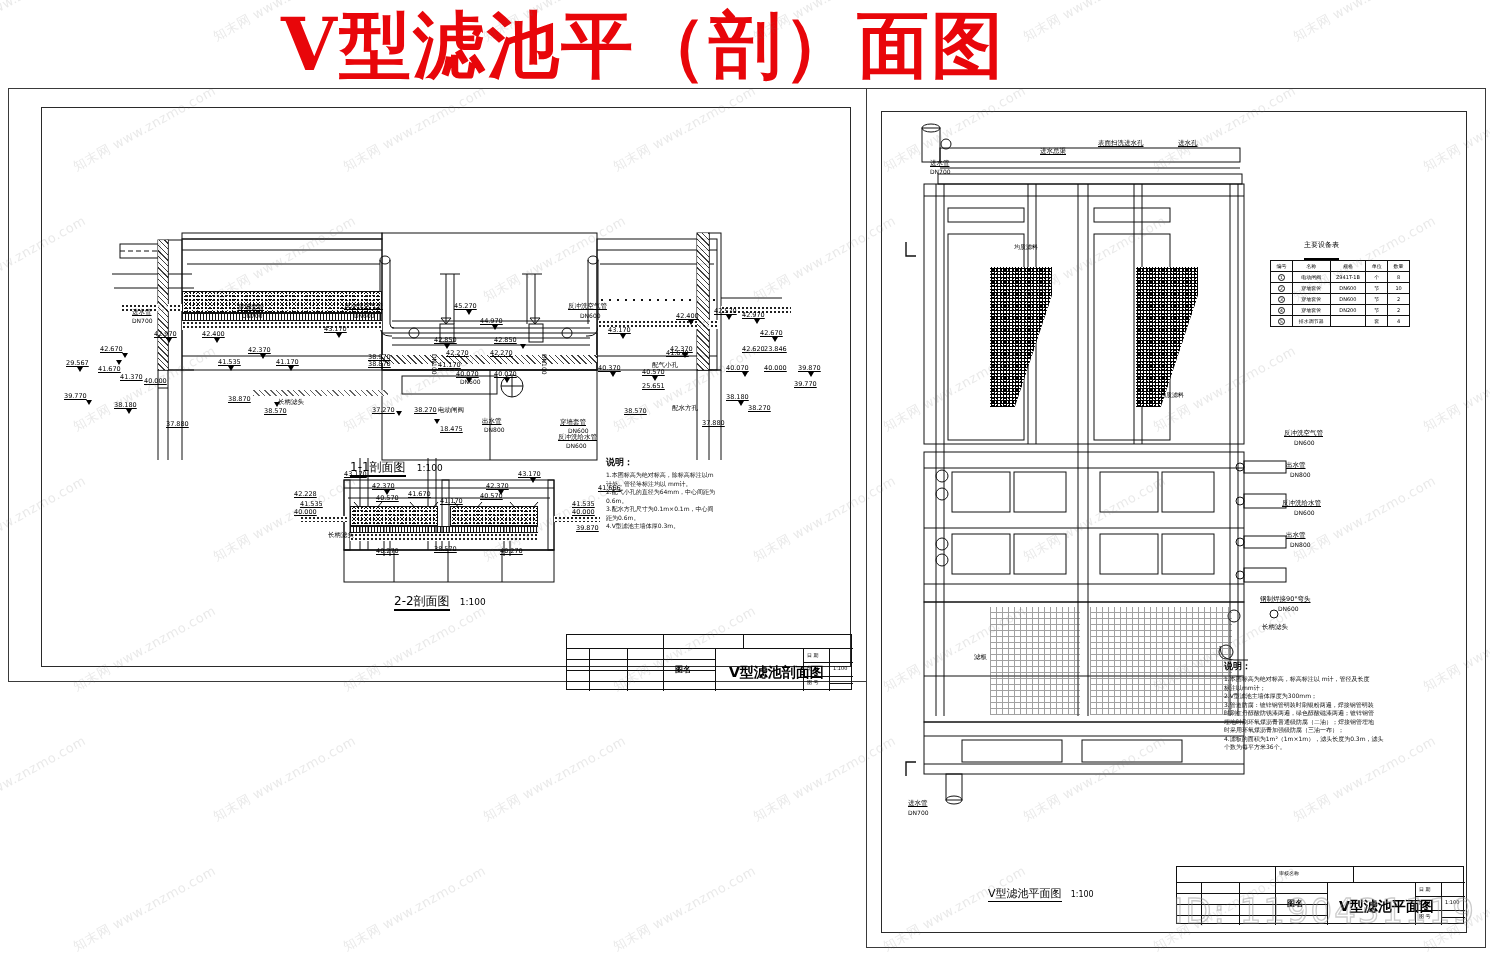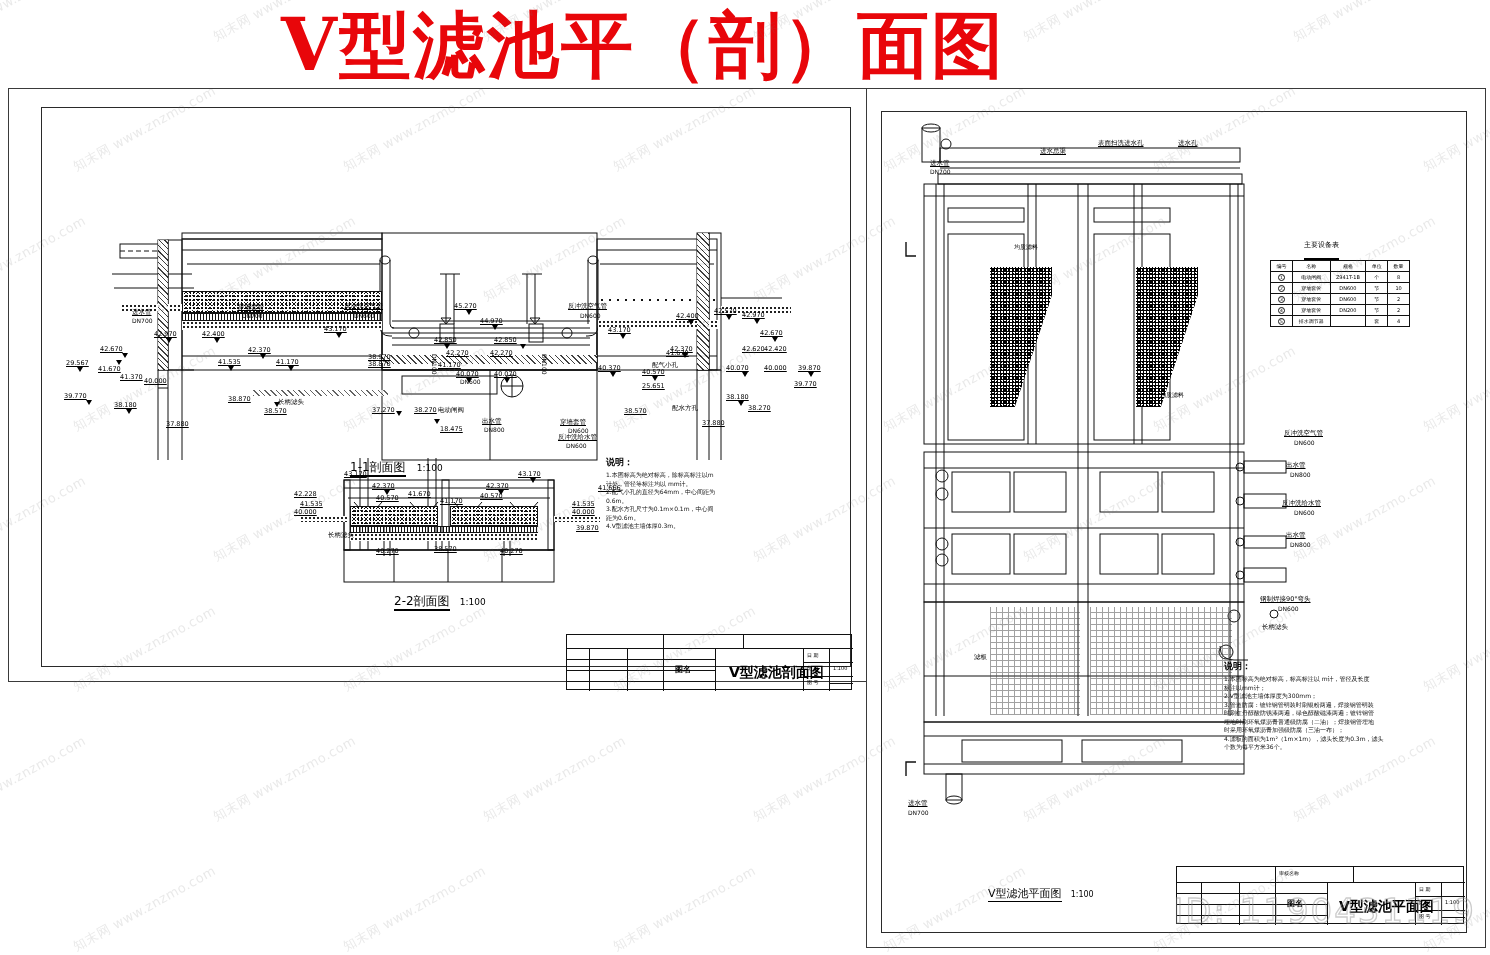--- a/index.html
+++ b/index.html
@@ -330,21 +330,21 @@
         <div class="tri" style="left:610px;top:268px;"></div>
         <div class="t t65" style="left:600px;top:275px;text-decoration:underline;">25.651</div>
         <div class="t t65" style="left:634px;top:205px;text-decoration:underline;">42.400</div>
         <div class="tri" style="left:646px;top:212px;"></div>
         <div class="t t65" style="left:672px;top:200px;text-decoration:underline;">42.570</div>
         <div class="tri" style="left:684px;top:207px;"></div>
         <div class="t t65" style="left:700px;top:204px;text-decoration:underline;">42.970</div>
         <div class="tri" style="left:712px;top:211px;"></div>
         <div class="t t65" style="left:718px;top:222px;text-decoration:underline;">42.670</div>
         <div class="tri" style="left:730px;top:229px;"></div>
-        <div class="t t65" style="left:722px;top:238px;text-decoration:underline;">42.420</div>
+        <div class="t t65" style="left:722px;top:238px;text-decoration:underline;">23.846</div>
         <div class="t t65" style="left:556px;top:257px;text-decoration:underline;">40.370</div>
         <div class="tri" style="left:568px;top:264px;"></div>
         <div class="t t65" style="left:684px;top:257px;text-decoration:underline;">40.070</div>
         <div class="tri" style="left:700px;top:264px;"></div>
         <div class="t t65" style="left:722px;top:257px;text-decoration:underline;">40.000</div>
         <div class="t t65" style="left:756px;top:257px;text-decoration:underline;">39.870</div>
         <div class="tri" style="left:766px;top:264px;"></div>
         <div class="t t65" style="left:752px;top:273px;text-decoration:underline;">39.770</div>
         <div class="t t65" style="left:684px;top:286px;text-decoration:underline;">38.180</div>
         <div class="tri" style="left:696px;top:293px;"></div>

